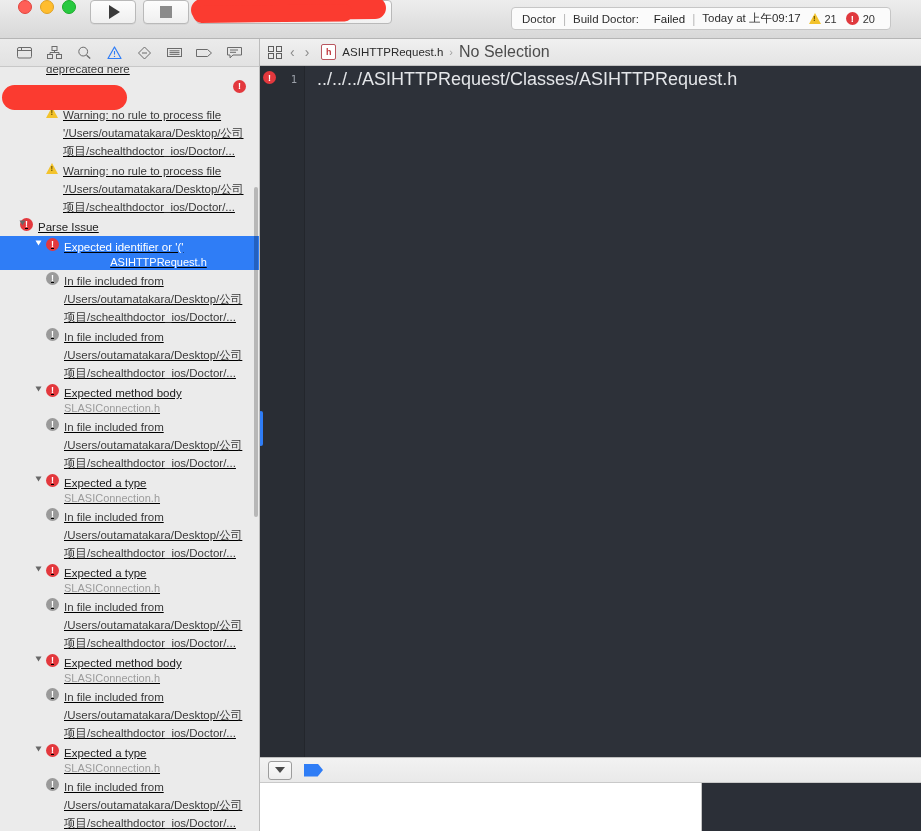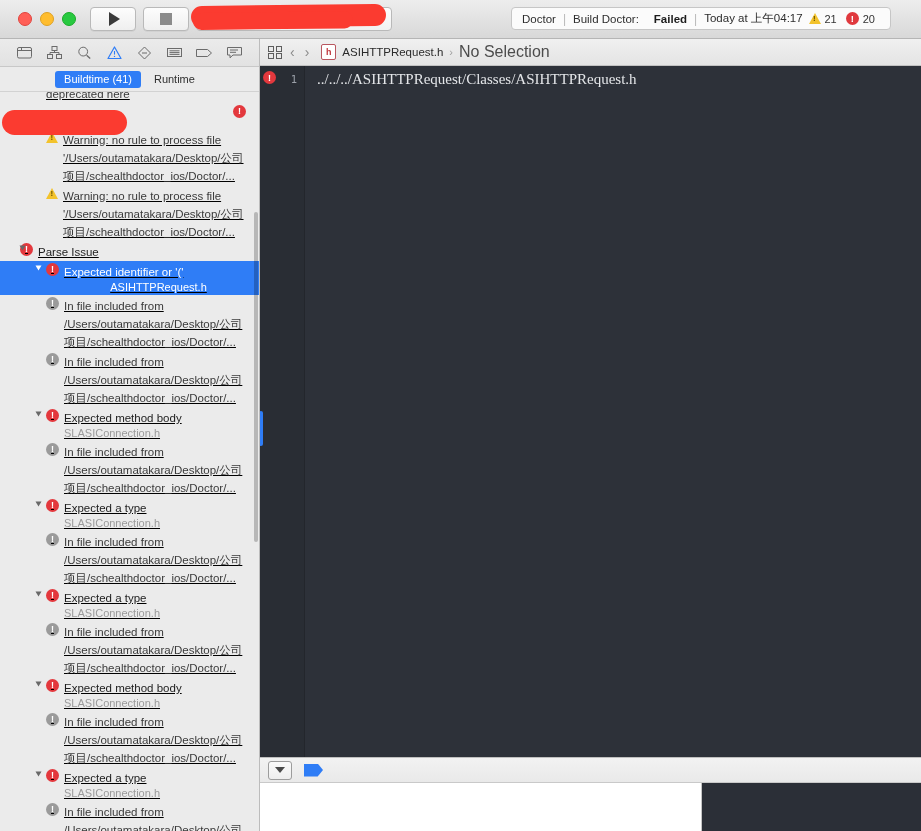--- a/index.html
+++ b/index.html
@@ -23,21 +23,21 @@
     background: #ececec;
   }
 
   
   .titlebar {
     height: 38px;
     min-height: 38px;
     background: linear-gradient(to bottom, #ededed, #d8d8d8);
     border-bottom: 1px solid #b5b5b5;
     display: flex;
-    align-items: center;
+    align-items: flex-start;
     padding: 0 10px;
     position: relative;
   }
   .traffic {
     display: flex;
     align-items: center;
     gap: 8px;
     margin-left: 8px;
     margin-right: 14px;
   }
@@ -118,21 +118,21 @@
     box-sizing: border-box;
     font-size: 11.5px;
     color: #2d2d2d;
   }
   .status-seg { white-space: nowrap; }
   .status-div {
     color: #b8b8b8;
     margin: 0 7px;
     font-size: 12px;
   }
-  .status-bold { font-weight: bold; color: #1c1c1c; padding-left: 11px; }
+  .status-bold { font-weight: normal; color: #1c1c1c; padding-left: 11px; }
   .status-counts {
     margin-left: auto;
     display: flex;
     align-items: center;
     gap: 4px;
   }
   .count-num { font-size: 11px; color: #333; margin-right: 5px; }
 
   .warn-tri {
     width: 0; height: 0;
@@ -445,22 +445,22 @@
     font-size: 10.5px;
     color: #9ba0a8;
   }
   .code-pane {
     flex: 1;
     padding: 4px 0 0 12px;
     min-width: 0;
     position: relative;
   }
   .code-line {
-    font-family: Liberation Serif, serif;
-    font-size: 15px;
+    font-family: Liberation Sans, sans-serif;
+    font-size: 18px;
     color: #e4e6e9;
     line-height: 18px;
     white-space: pre;
   }
   .editor-scrollmark {
     position: absolute;
     left: -1px;
     top: 345px;
     width: 4px;
     height: 35px;
@@ -539,21 +539,21 @@
     <div class="scheme-box">
       <span class="redact-scheme"></span>
     </div>
 
     <div class="status-box">
       <span class="status-seg">Doctor</span>
       <span class="status-div">|</span>
       <span class="status-seg">Build Doctor:</span>
       <span class="status-seg status-bold" style="margin-left:4px;">Failed</span>
       <span class="status-div">|</span>
-      <span class="status-seg">Today at 上午04:17</span>
+      <span class="status-seg">Today at 上午09:17</span>
       <span class="status-counts">
         <span class="warn-tri"></span>
         <span class="count-num">21</span>
         <span class="err-circ">!</span>
         <span class="count-num">20</span>
       </span>
     </div>
   </div>
 
   <div class="body-row">
@@ -607,24 +607,20 @@
             </svg>
         </span>
         <span class="nav-icon">
           <svg width="15" height="13" viewBox="0 0 15 13">
               <path d="M0.5 1.5 H14.5 V9 H6 L3 11.8 V9 H0.5 Z" fill="none" stroke="currentColor"></path>
               <path d="M3 4 H11 M3 6.3 H9" stroke="currentColor"></path>
             </svg>
         </span>
       </div>
 
-      <div class="nav-tabs">
-        <span class="seg on">Buildtime (41)</span>
-        <span class="seg">Runtime</span>
-      </div>
 
       <div class="nav-list">
         <div class="nav-scroll">
 
           <div class="row child partial-row">
             <span class="r-text">
               <span class="r-title">deprecated here</span>
             </span>
           </div>
 

